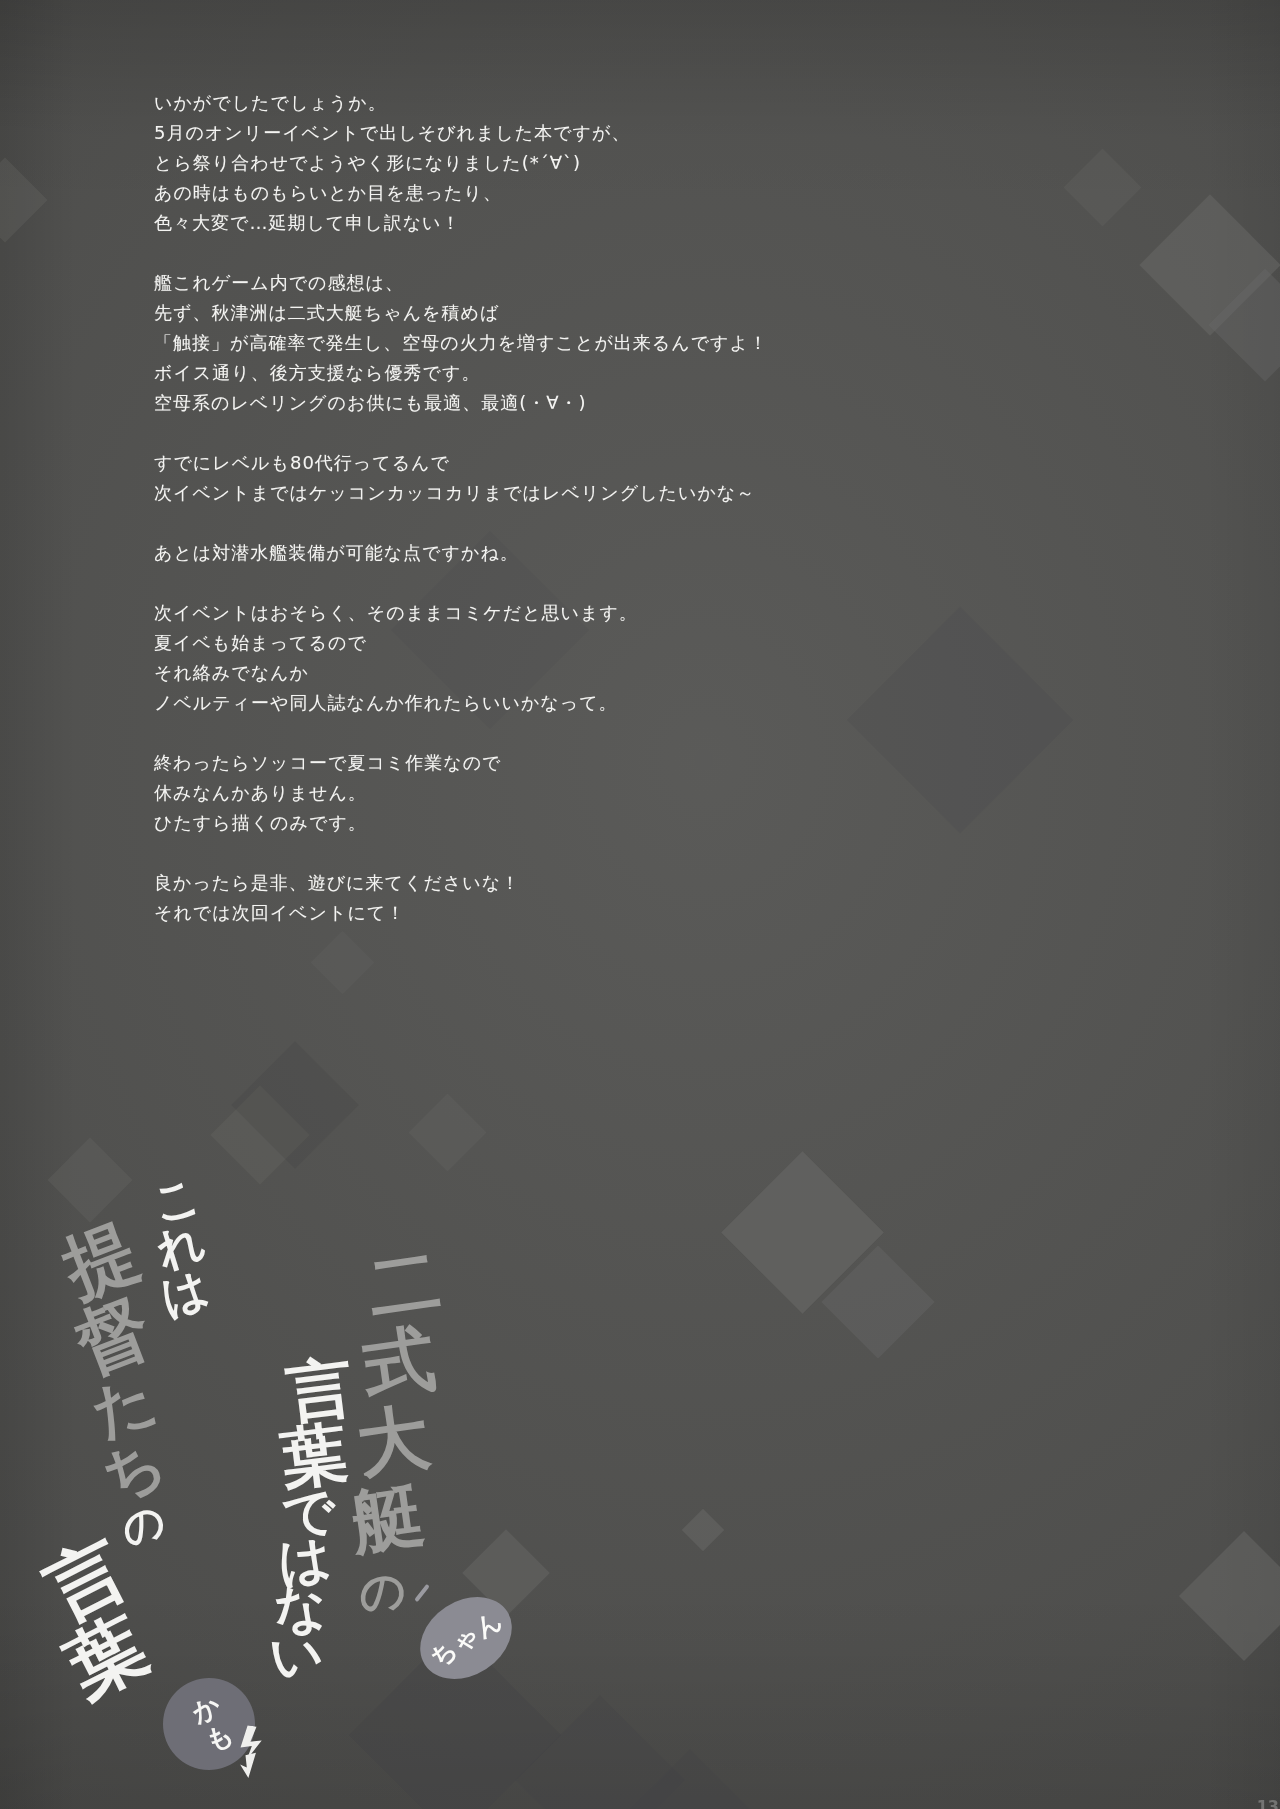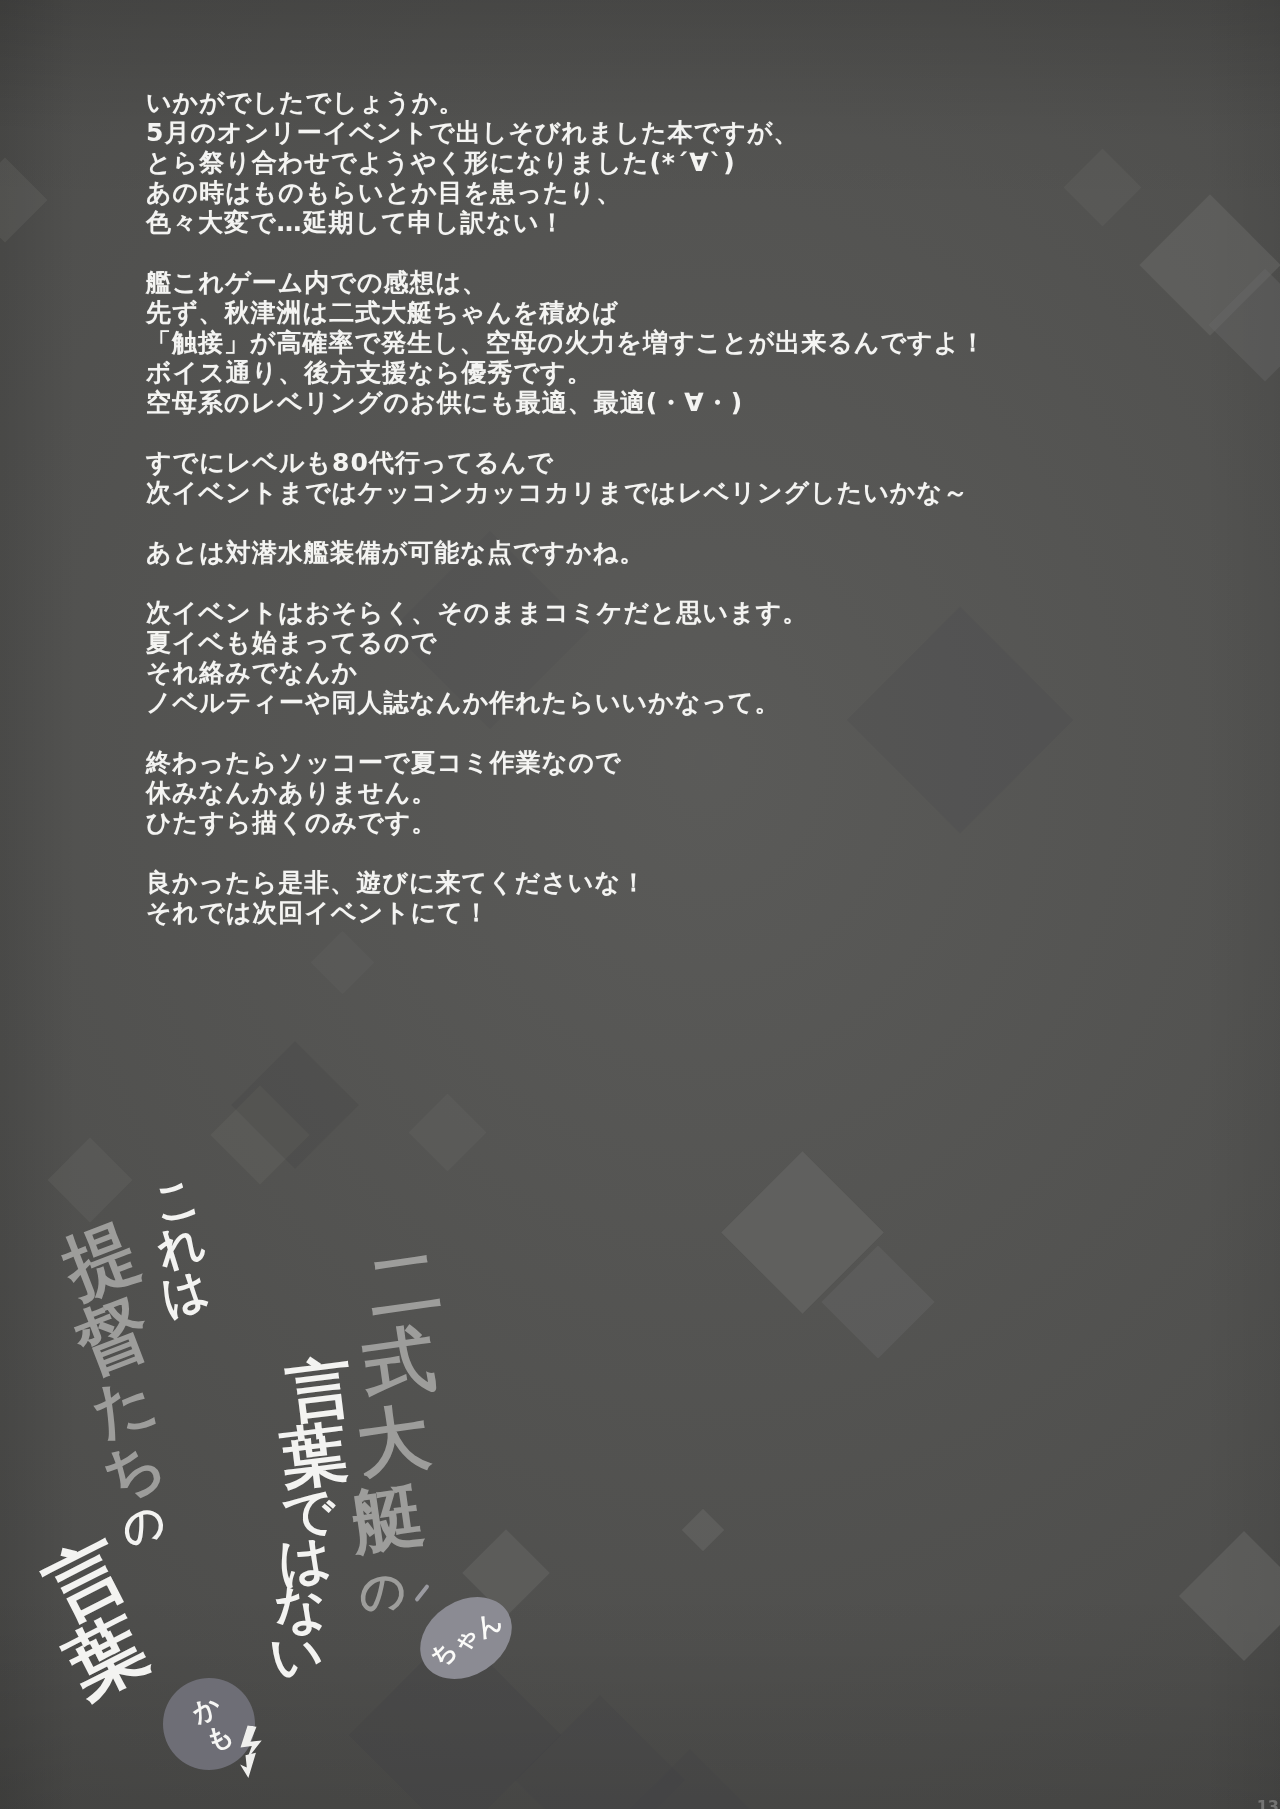--- a/index.html
+++ b/index.html
@@ -14,22 +14,22 @@
       linear-gradient(90deg, rgba(0,0,0,0.10) 0%, rgba(0,0,0,0) 6%, rgba(0,0,0,0) 94%, rgba(0,0,0,0.06) 100%),
       #535351;
   }
   
   .diamond{position:absolute;transform:rotate(45deg);}
   .diamond.light{background:#6a6a68;}
   .diamond.dark{background:#434346;}
 
   
   .afterword{
-    position:absolute;left:146px;top:88px;width:1040px;
-    color:#f4f4f2;font-size:25px;font-weight:bold;line-height:30px;
+    position:absolute;left:154px;top:88px;width:1040px;
+    color:#f4f4f2;font-size:18px;font-weight:normal;line-height:30px;
     letter-spacing:1px;white-space:pre-line;
     text-shadow:0 0 1px rgba(255,255,255,0.25);
   }
 
   
   .title-col{position:absolute;display:flex;flex-direction:column;align-items:center;transform-origin:top center;}
   .title-col .char{display:block;font-weight:bold;transform:rotate(-12deg);}
   .c-gray .char{color:#9d9d9b;}
   .c-white .char{color:#f3f3f1;}
 

